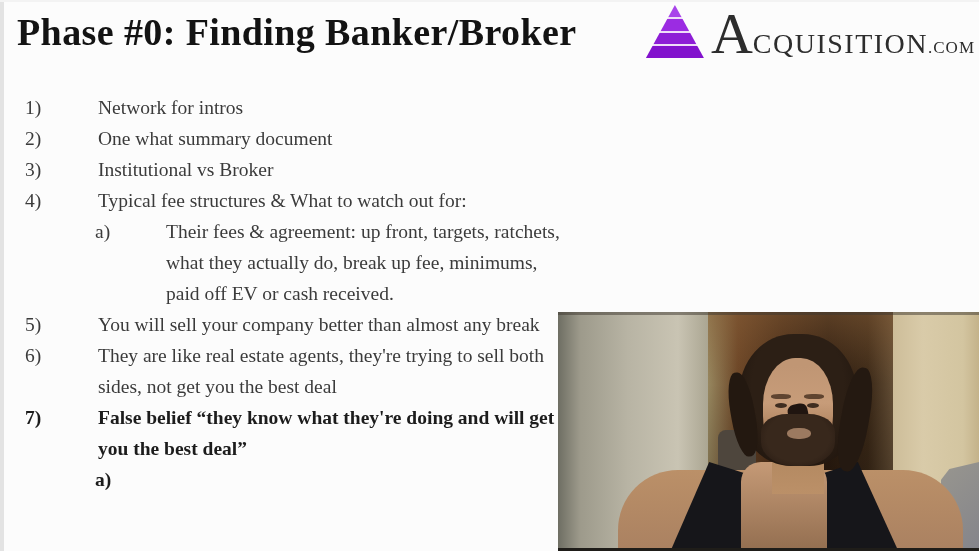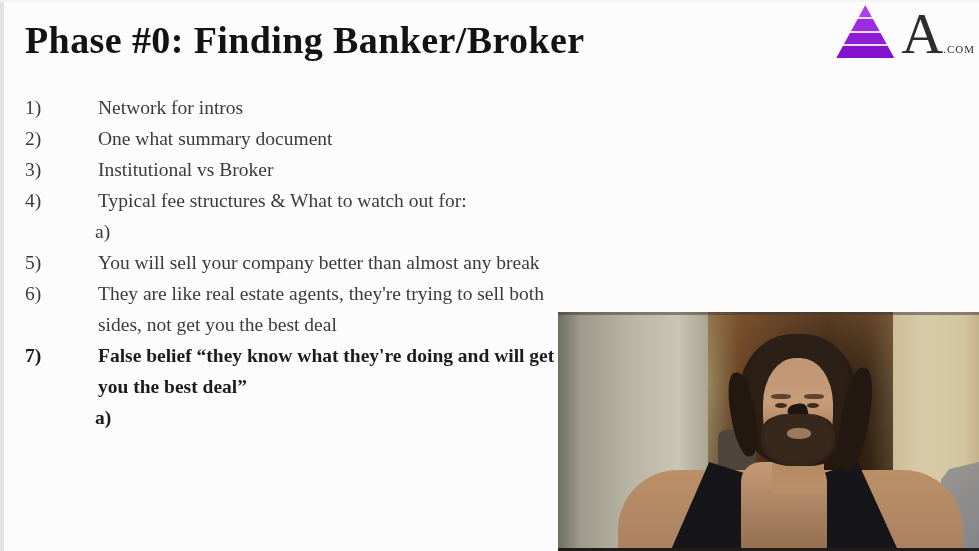--- a/index.html
+++ b/index.html
@@ -5,39 +5,39 @@
   html,body{margin:0;padding:0;background:#ffffff;}
   .stage{
     position:relative;width:979px;height:551px;background:#fcfcfc;overflow:hidden;
     font-family:"Liberation Serif","DejaVu Serif",serif;
   }
   .edge-left{position:absolute;left:0;top:0;width:4px;height:100%;background:#e3e3e3;}
   .edge-top{position:absolute;left:0;top:0;width:100%;height:2px;background:#f3f3f3;}
 
   
   .title{
-    position:absolute;left:13px;top:6px;margin:12px;
+    position:absolute;left:13px;top:6px;margin:4px;
     font-size:38px;font-weight:700;color:#131313;letter-spacing:.4px;white-space:nowrap;
   }
 
   
   .logo{position:absolute;top:3px;right:4px;height:58px;display:flex;align-items:flex-end;}
   .pyramid{
     width:58px;height:53px;margin-right:7px;align-self:flex-start;margin-top:2px;
     clip-path:polygon(50% 0,100% 100%,0 100%);
     background:linear-gradient(to bottom,
       #a843ea 0 12px,#eedcf8 12px 14px,
       #9b2ce2 14px 26px,#eedcf8 26px 28px,
       #8d1dd6 28px 39px,#eedcf8 39px 41px,
       var(--brand-purple,#8212cd) 41px 53px);
   }
   .logo-text{display:flex;align-items:baseline;color:#2d2d2d;line-height:1;padding-bottom:3px;white-space:nowrap;}
   .logo-a{font-size:58px;line-height:.85;}
   .logo-rest{font-size:28px;letter-spacing:1.5px;}
-  .logo-suffix{font-size:11px;letter-spacing:1px;}
+  .logo-suffix{font-size:17px;letter-spacing:1px;}
 
   
   .list{position:absolute;left:25px;top:92px;width:550px;}
   .row{display:flex;font-size:19.5px;line-height:31px;color:#3b3b3b;}
   .row .marker{flex:0 0 38px;}
   .row .text{flex:1;margin-left:35px;}
   .row.sub{padding-left:70px;}
   .row.sub .marker{flex:0 0 36px;}
   .row.bold{font-weight:700;color:#1c1c1c;}
 
@@ -93,20 +93,21 @@
 <div class="stage">
   <div class="edge-left"></div>
   <div class="edge-top"></div>
 
   <h1 class="title">Phase #0: Finding Banker/Broker</h1>
 
   <div class="logo">
     <div class="pyramid"></div>
     <div class="logo-text">
       <span class="logo-a">A</span>
+      <span class="logo-rest">CQUISITION</span>
       <span class="logo-suffix">.COM</span>
     </div>
   </div>
 
   <div class="list">
     <div class="row">
       <span class="marker">1)</span>
       <span class="text">Network for intros</span>
     </div>
     <div class="row">
@@ -116,20 +117,21 @@
     <div class="row">
       <span class="marker">3)</span>
       <span class="text">Institutional vs Broker</span>
     </div>
     <div class="row">
       <span class="marker">4)</span>
       <span class="text">Typical fee structures &amp; What to watch out for:</span>
     </div>
     <div class="row sub">
       <span class="marker">a)</span>
+      <span class="text">Their fees &amp; agreement: up front, targets, ratchets, what they actually do, break up fee, minimums, paid off EV or cash received.</span>
     </div>
     <div class="row">
       <span class="marker">5)</span>
       <span class="text">You will sell your company better than almost any break</span>
     </div>
     <div class="row">
       <span class="marker">6)</span>
       <span class="text">They are like real estate agents, they're trying to sell both sides, not get you the best deal</span>
     </div>
     <div class="row bold">

